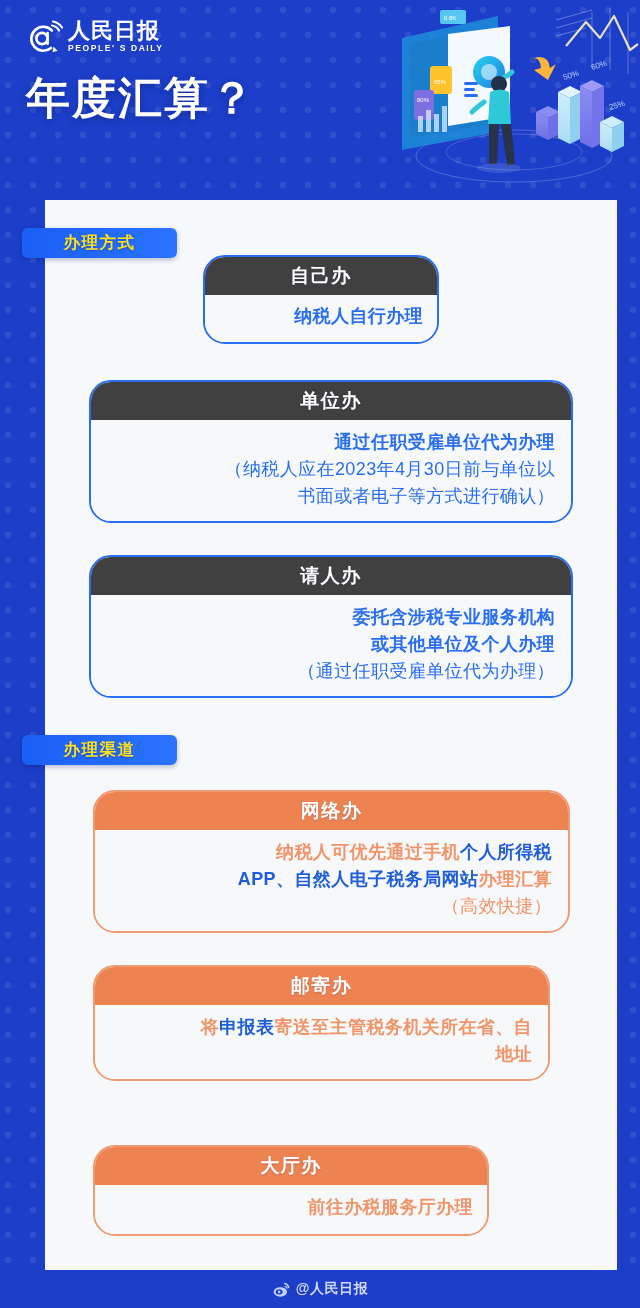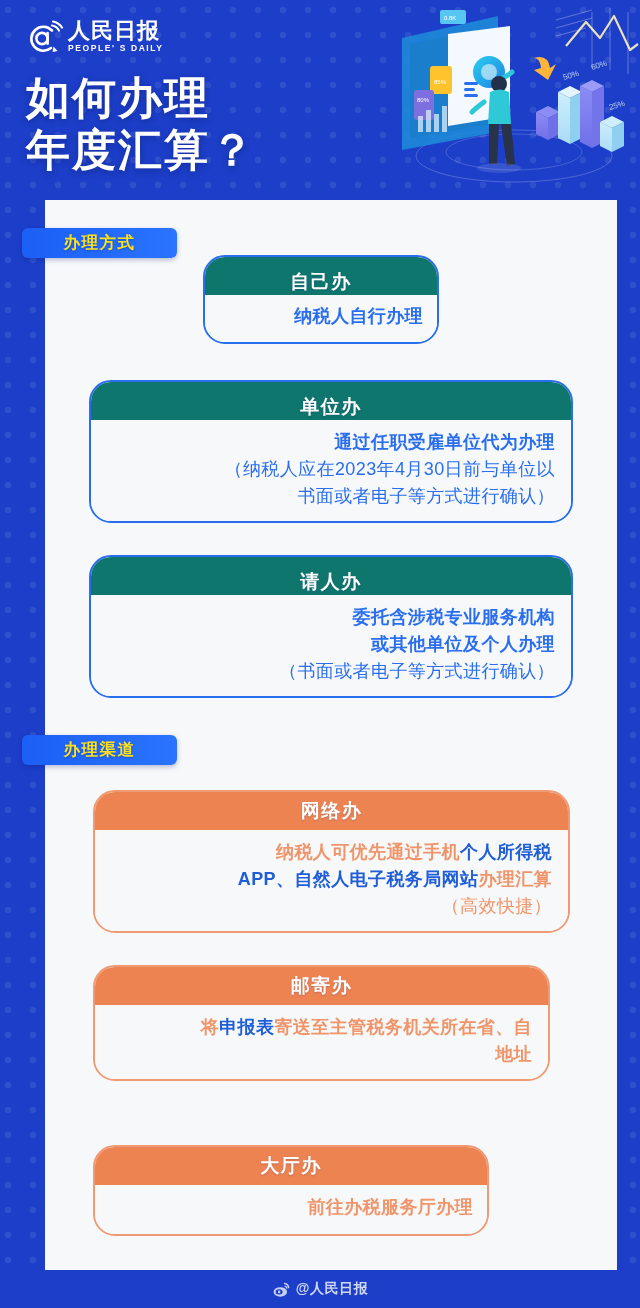--- a/index.html
+++ b/index.html
@@ -124,21 +124,21 @@
   .card-line{
     font-size:18px;
     line-height:27px;
     letter-spacing:0.4px;
   }
   .strong{ font-weight:bold; }
   .note{ font-weight:normal; }
 
   
   .card.blue{ border:2.5px solid #2a6ef0; }
-  .card.blue .card-head{ background:#0f766e;align-items:flex-end; }
+  .card.blue .card-head{ background:#404040; }
   .card.blue .card-line{ color:#2a6ef0; }
 
   
   .card.orange{ border:2.5px solid #ef9a72; }
   .card.orange .card-head{ background:#ee8352; }
   .card.orange .card-line{ color:#f0956a; }
   .card.orange .card-line .accent{ color:#1f5ed8; font-weight:bold; }
 
   
   #card-self     { left:203px; top:255px;  width:236px; }
@@ -184,21 +184,20 @@
         <path d="M31.5 30.5l4 4.5 -5 1z" fill="#ffffff"></path>
       </svg>
     </div>
     <div class="logo-words">
       <span class="logo-cn">人民日报</span>
       <span class="logo-en">PEOPLE' S DAILY</span>
     </div>
   </div>
 
   <div id="headline">
-    <div class="headline-line">如何办理</div>
     <div class="headline-line">年度汇算？</div>
   </div>
 
   <div id="hero">
     <svg width="254" height="188" viewBox="0 0 254 188" xmlns="http://www.w3.org/2000/svg">
       <defs>
         <linearGradient id="scr" x1="0" y1="0" x2="1" y2="1">
           <stop offset="0" stop-color="#2ad0f0"></stop>
             <stop offset="1" stop-color="#1e7fe0"></stop>
         </linearGradient>
@@ -318,21 +317,21 @@
     </div>
   </div>
 
   <div class="card blue" id="card-agent">
     <div class="card-head">
       <span class="card-title">请人办</span>
     </div>
     <div class="card-body">
       <div class="card-line strong">委托含涉税专业服务机构</div>
       <div class="card-line strong">或其他单位及个人办理</div>
-      <div class="card-line note">（书面或者电子等方式进行确认）</div>
+      <div class="card-line note">（通过任职受雇单位代为办理）</div>
     </div>
   </div>
 
   <div class="band" id="band-2">
     <span class="band-label">办理渠道</span>
   </div>
 
   <div class="card orange" id="card-online">
     <div class="card-head">
       <span class="card-title">网络办</span>

